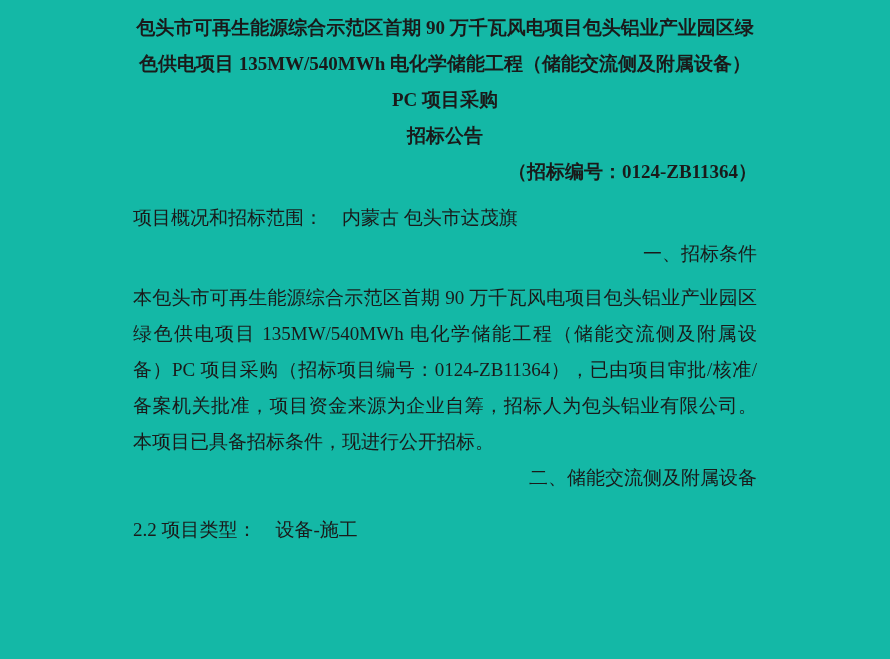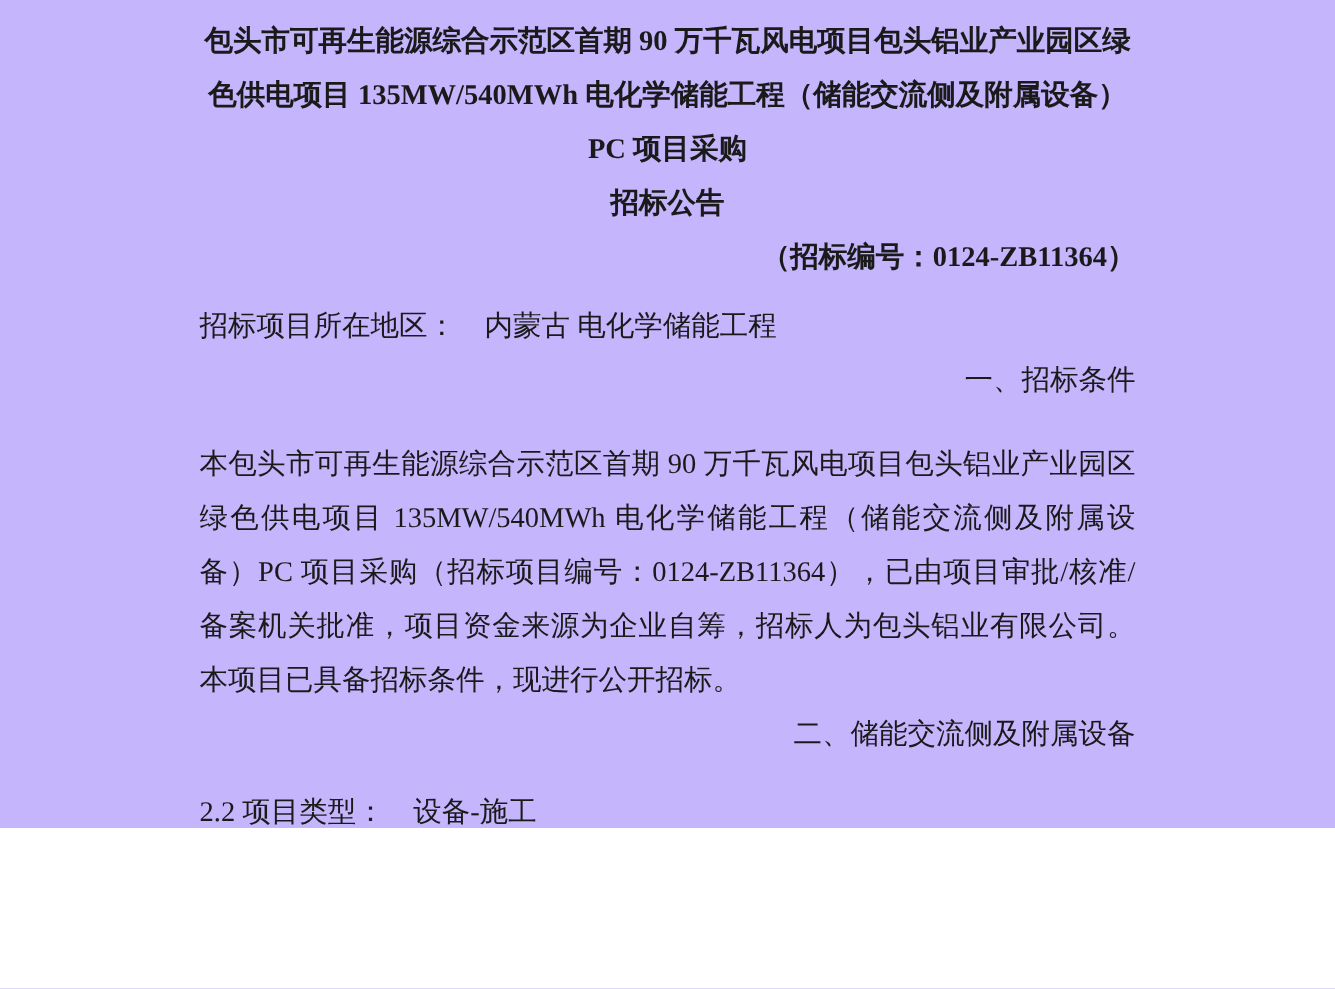--- a/index.html
+++ b/index.html
@@ -1,21 +1,21 @@
 <!DOCTYPE html>
 <html><head>
 <meta charset="utf-8">
 <style>
   * { margin: 0; padding: 0; box-sizing: border-box; }
   html, body { background: #ffffff; }
   .page {
     position: relative;
     width: 890px;
-    height: 552px;
-    background: #c4b5fd;
+    height: 659px;
+    background: #14b8a6;
     overflow: hidden;
     font-family: "Liberation Serif", "DejaVu Serif", serif;
     color: #1a1a1a;
   }
   .content {
     padding: 10px 133px 0 133px; 
     font-size: 19px;
     line-height: 36px;
   }
   .content > * {
@@ -39,21 +39,21 @@
   }
   .meta-line {
     margin-top: 10px;
     text-align: left;
   }
   .sec-heading {
     margin-top: 0;
     text-align: right;
   }
   .para {
-    margin-top: 20px;
+    margin-top: 8px;
     text-align: justify;
   }
   .item-21 {
     margin-top: 18px;
     line-height: 39px;
     text-align: justify;
   }
   .item-22 {
     margin-top: 14px;
     line-height: 39px;
@@ -65,21 +65,21 @@
 
 <div class="page">
   <div class="content">
 
     <h1 class="doc-title">包头市可再生能源综合示范区首期 90 万千瓦风电项目包头铝业产业园区绿色供电项目 135MW/540MWh 电化学储能工程（储能交流侧及附属设备）PC 项目采购</h1>
 
     <div class="doc-subtitle">招标公告</div>
 
     <div class="doc-number">（招标编号：0124-ZB11364）</div>
 
-    <p class="meta-line">招标项目所在地区：　内蒙古 电化学储能工程</p>
+    <p class="meta-line">项目概况和招标范围：　内蒙古 包头市达茂旗</p>
 
     <p class="sec-heading">一、招标条件</p>
 
     <p class="para">本包头市可再生能源综合示范区首期 90 万千瓦风电项目包头铝业产业园区绿色供电项目 135MW/540MWh 电化学储能工程（储能交流侧及附属设备）PC 项目采购（招标项目编号：0124-ZB11364），已由项目审批/核准/备案机关批准，项目资金来源为企业自筹，招标人为包头铝业有限公司。本项目已具备招标条件，现进行公开招标。</p>
 
     <p class="sec-heading">二、储能交流侧及附属设备</p>
 
 
     <p class="item-22">2.2 项目类型：　设备-施工</p>
 

